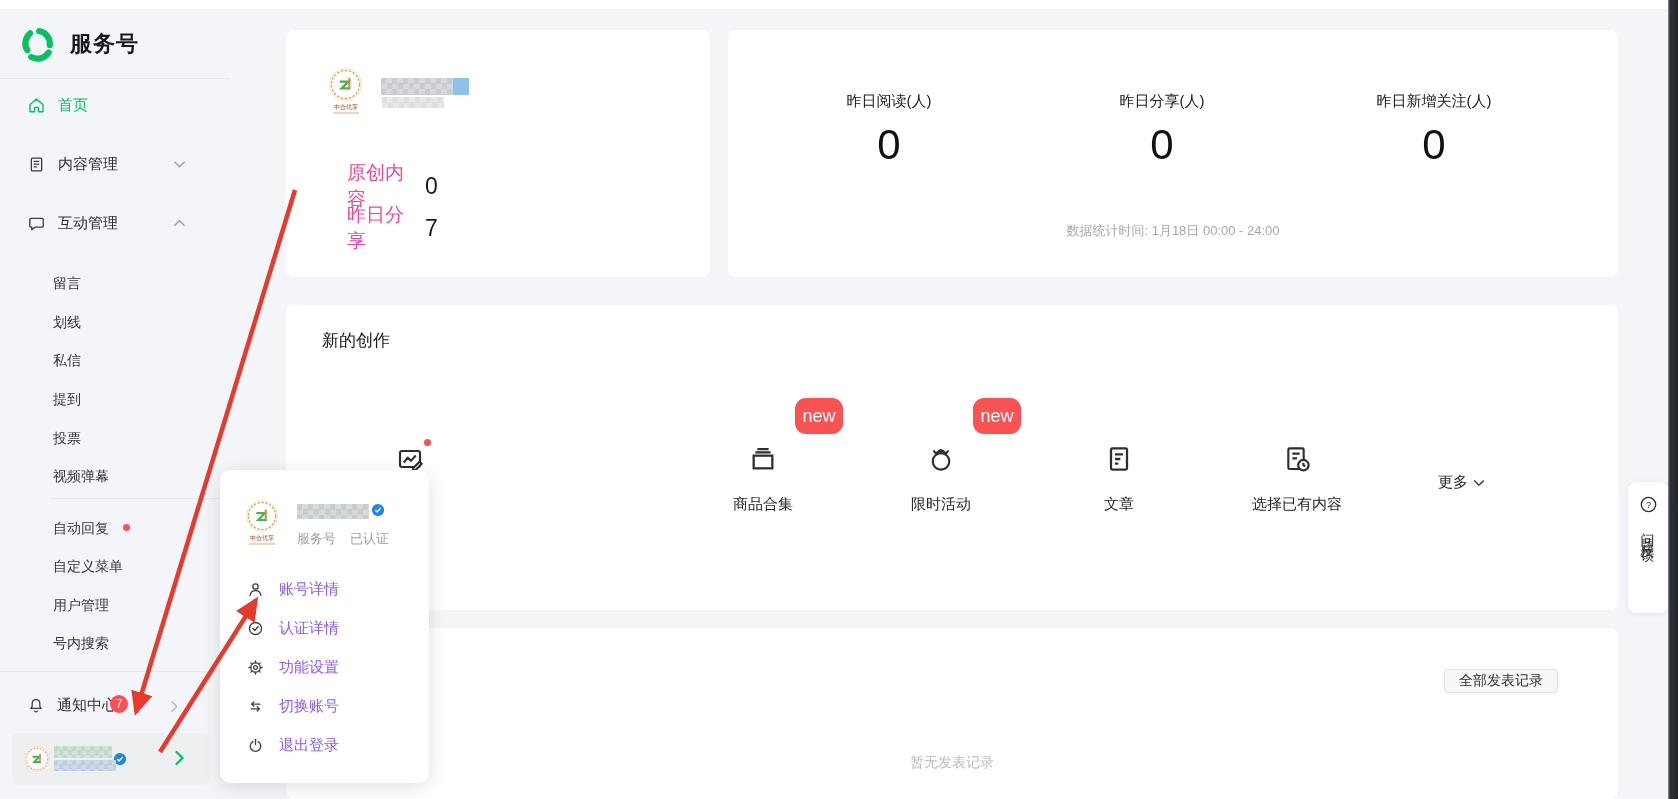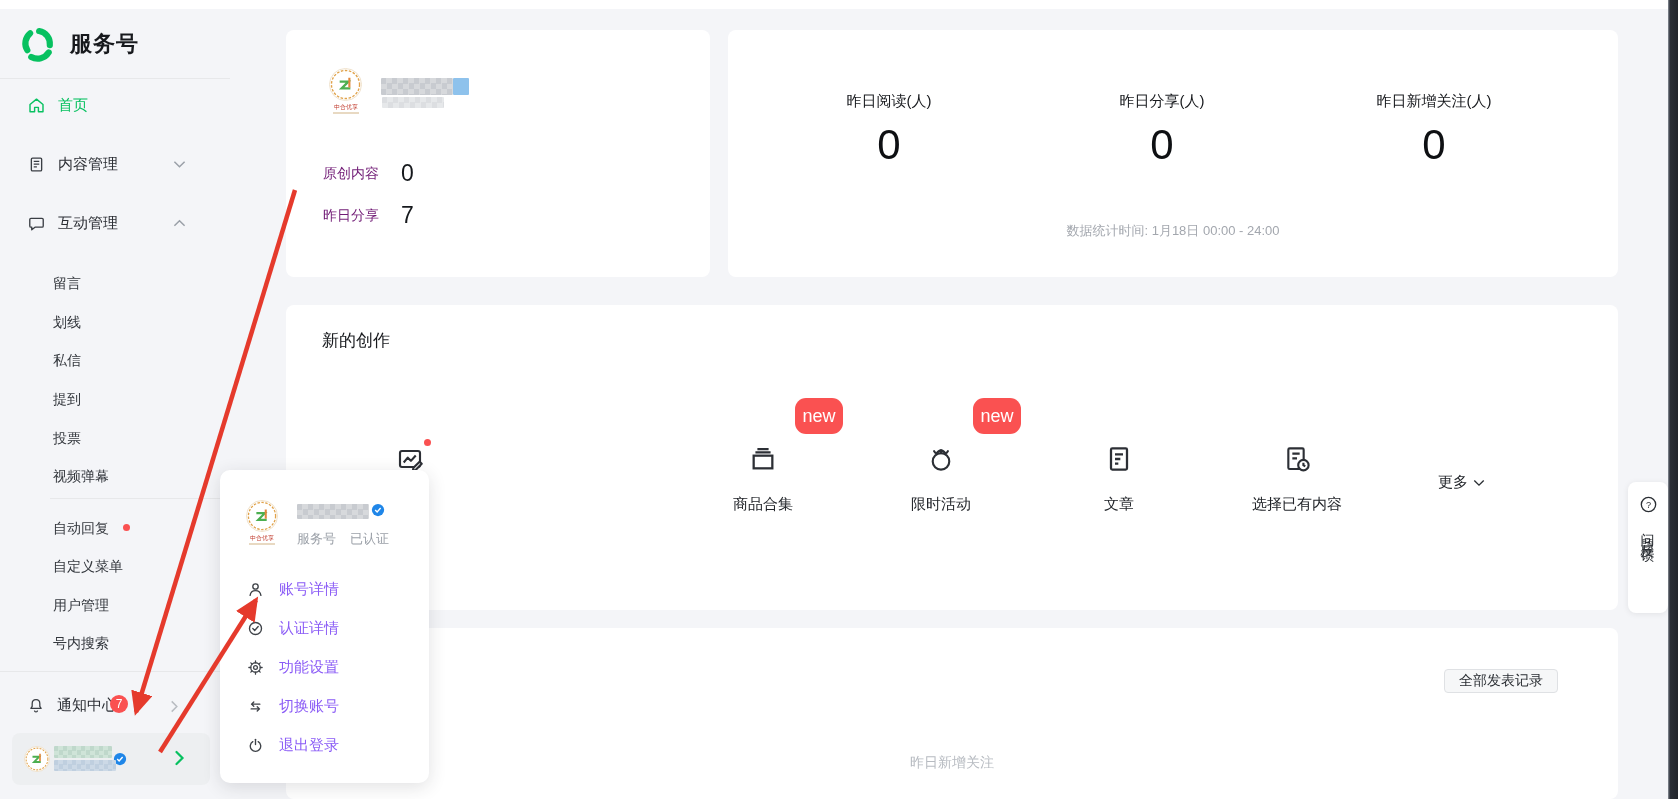--- a/index.html
+++ b/index.html
@@ -46,21 +46,21 @@
   .blue-tail { position:absolute; background:#8ec2ec; border-radius:1px; }
 
   
   .card { position:absolute; background:#fff; border-radius:8px; }
   .card-a { left:286px; top:30px; width:424px; height:247px; }
   .card-b { left:728px; top:30px; width:890px; height:247px; }
   .card-c { left:286px; top:305px; width:1332px; height:305px; }
   .card-d { left:286px; top:628px; width:1332px; height:171px; }
 
   .acct-stat { position:absolute; left:37px; display:flex; align-items:center; gap:18px; }
-  .acct-stat .k { font-size:14px; color:#701a75; width:60px; }
+  .acct-stat .k { font-size:19px; color:#ec4899; width:60px;margin-left:24px; }
   .acct-stat .v { font-size:23px; color:#15181c; }
 
   .stat-col { position:absolute; width:240px; margin-left:-120px; text-align:center; }
   .stat-col .k { font-size:15px; color:#17191d; }
   .stat-col .v { font-size:42px; color:#0e1013; margin-top:10px; }
   .stat-foot { position:absolute; left:0; width:100%; text-align:center; top:192px; font-size:13px; color:#a3a7ae; }
 
   .c-title { position:absolute; left:36px; top:24px; font-size:17px; color:#17191d; }
   .citem { position:absolute; top:138px; width:150px; margin-left:-75px; text-align:center; cursor:pointer; }
   .citem .ico { display:inline-block; position:relative; color:#2c2f35; }
@@ -311,21 +311,21 @@
     <span>
       <svg width="12" height="8" viewBox="0 0 14 9" fill="none" stroke="#2a2e33" stroke-width="1.6">
           <path d="M1.5 1.5 L7 7 L12.5 1.5"></path>
         </svg>
     </span>
   </div>
 </div>
 
 <div class="card card-d">
   <div class="all-records-btn">全部发表记录</div>
-  <div class="empty-text">昨日新增关注</div>
+  <div class="empty-text">暂无发表记录</div>
 </div>
 
 <div class="popup">
   <div class="avatar-wrap" style="left:26px;top:30px;">
     <span class="avatar" style="width:32px;height:32px;">
       <svg viewBox="0 0 32 32">
         <circle cx="16" cy="16" r="14.5" fill="#fff" stroke="#e0a24a" stroke-width="1.4" stroke-dasharray="2.6 1.6"></circle>
         <path d="M10 13 h9 l-7 7 h9" fill="none" stroke="#4caf50" stroke-width="2.4"></path>
         <path d="M20 9 v10" stroke="#e0863c" stroke-width="2.2"></path>
       </svg>

